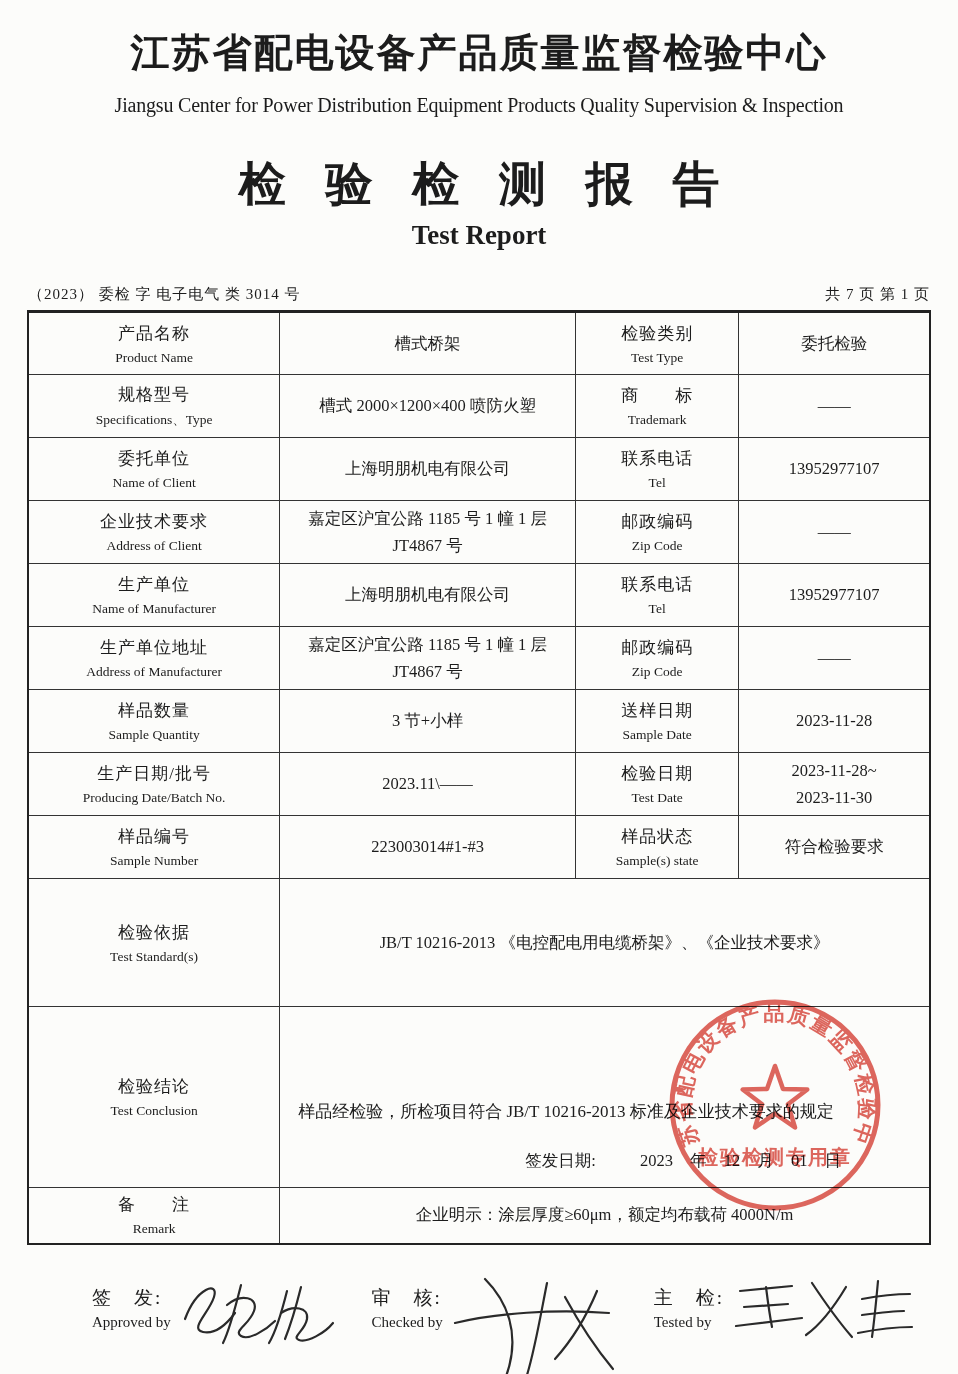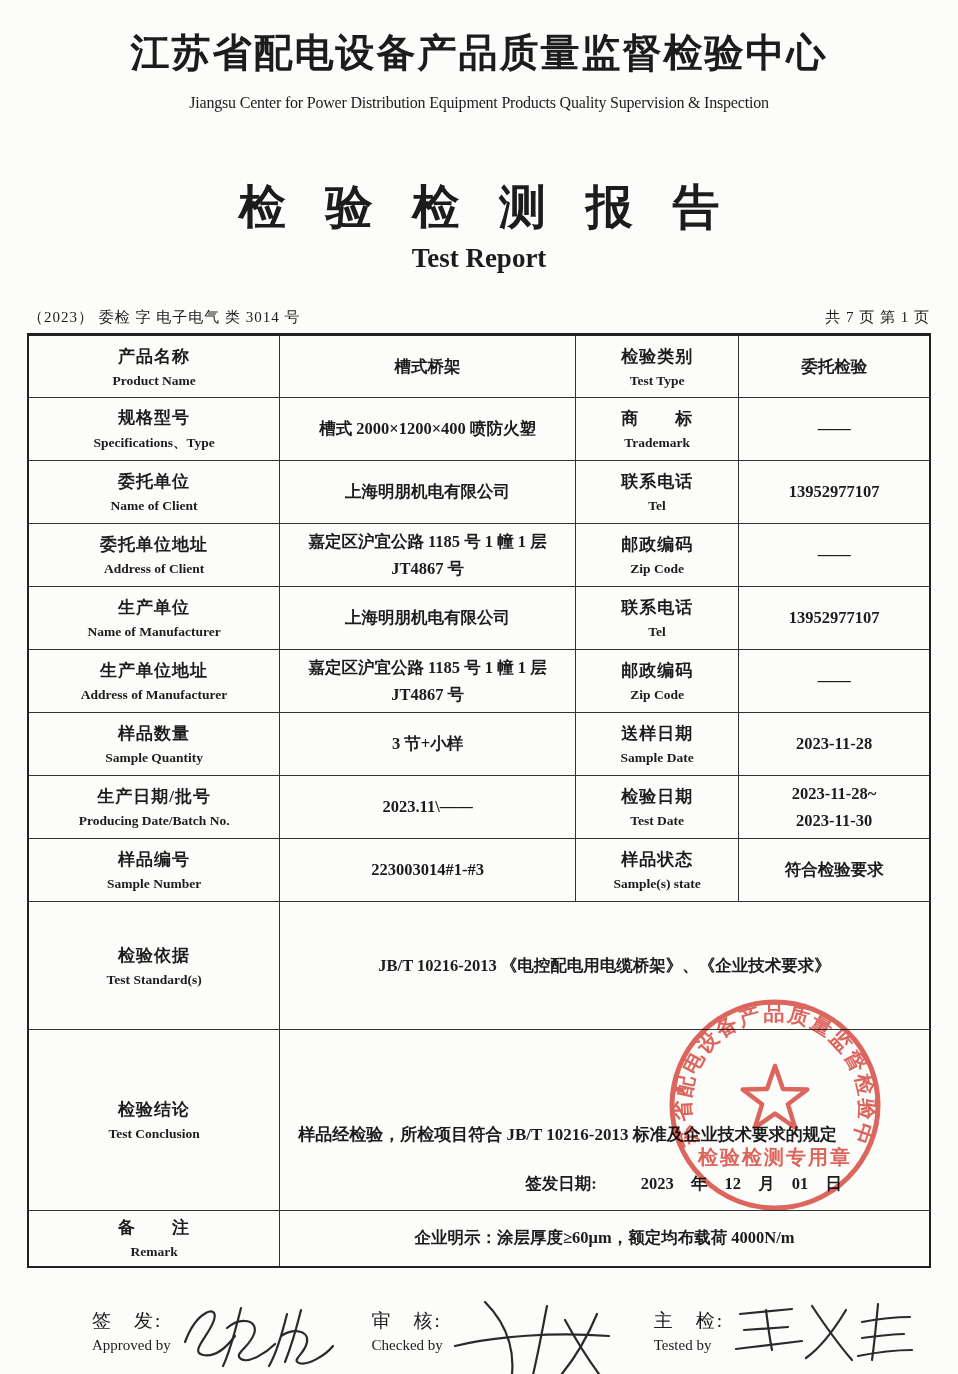--- a/index.html
+++ b/index.html
@@ -18,25 +18,25 @@
   
   .org-cn {
     padding-top:26px;
     text-align:center;
     font-size:39px; font-weight:bold;
     letter-spacing:2px;
   }
   .org-en {
     margin-top:14px;
     text-align:center;
-    font-size:16px;
+    font-size:20px;
     letter-spacing:-0.2px;
   }
   .title-cn {
-    margin-top:64px;
+    margin-top:36px;
     text-align:center;
     font-size:47px; font-weight:bold;
     letter-spacing:14px;
     text-indent:14px;
   }
   .title-en {
     margin-top:4px;
     text-align:center;
     font-size:27px; font-weight:bold;font-family:Liberation Serif, serif;
   }
@@ -50,21 +50,20 @@
   }
   
   table.report {
     width:904px;
     margin:0 auto;
     border-collapse:collapse;
     table-layout:fixed;
     border:2px solid #222;
     border-top:3px solid #222;
     background:transparent;
-    font-weight:bold;
   }
   table.report td {
     border:1px solid #333;
     text-align:center;
     vertical-align:middle;
     padding:2px 4px;
   }
   td.lbl .cn { font-size:17px; letter-spacing:1px; }
   td.lbl .en { font-size:13.5px; margin-top:5px; }
   td.val { font-size:16.5px; }
@@ -179,21 +178,21 @@
         <div class="cn">联系电话</div>
         <div class="en">Tel</div>
       </td>
       <td class="val">
             <div>13952977107</div>
           </td>
     </tr>
 
     <tr class="r-std">
       <td class="lbl">
-        <div class="cn">委托单位地址</div>
+        <div class="cn">企业技术要求</div>
         <div class="en">Address of Client</div>
       </td>
       <td class="val">
         <div>嘉定区沪宜公路 1185 号 1 幢 1 层</div>
         <div>JT4867 号</div>
       </td>
       <td class="lbl">
         <div class="cn">邮政编码</div>
         <div class="en">Zip Code</div>
       </td>

